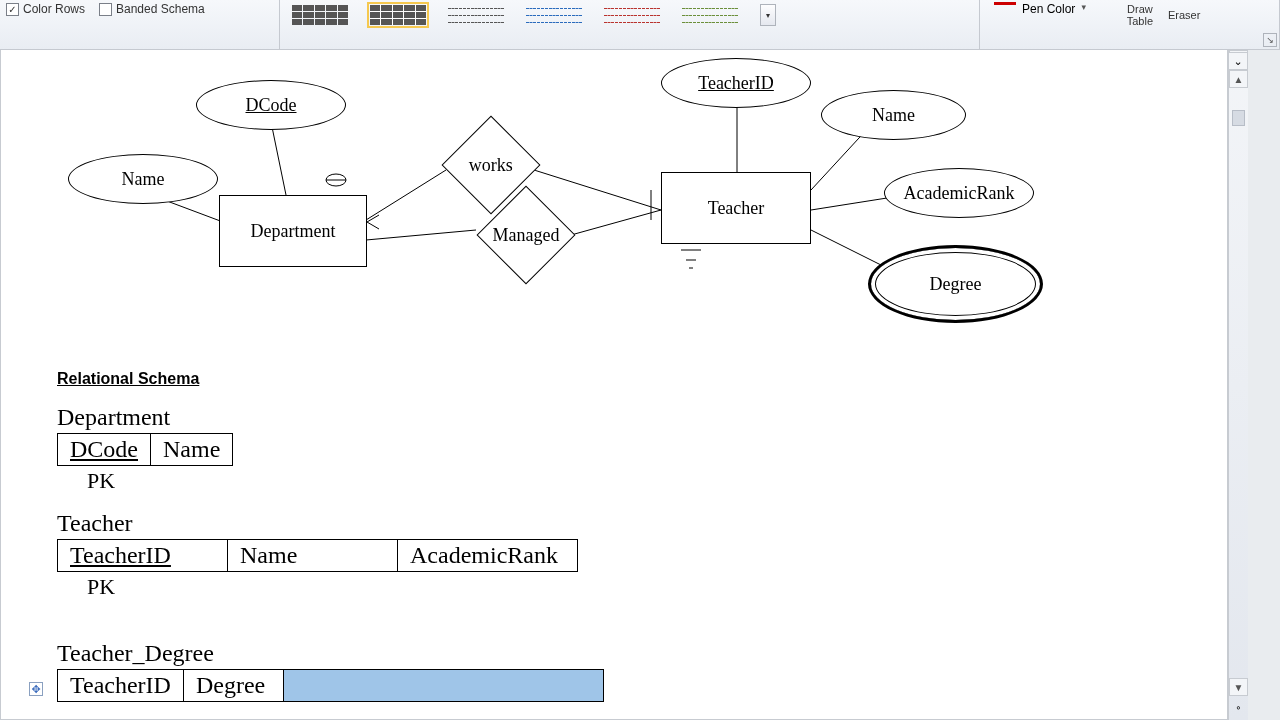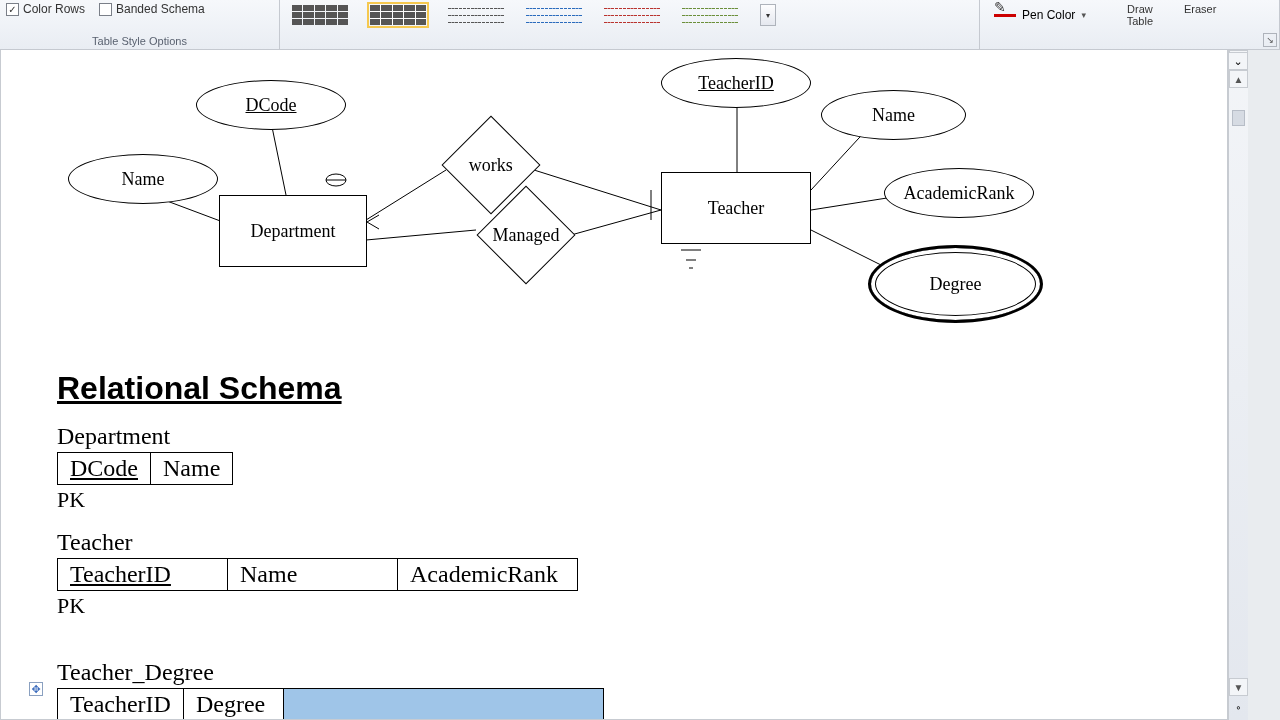--- a/index.html
+++ b/index.html
@@ -77,33 +77,33 @@
   .style-thumb.red span{ border-bottom:1px dashed #b9332e;}
   .style-thumb.green span{ border-bottom:1px dashed #6b8f3a;}
   .gallery-more {
     width: 16px; height:22px;
     border:1px solid #aeb3bb;
     background: linear-gradient(#fdfdfe,#e5e8ef);
     display:flex; flex-direction:column; align-items:center; justify-content:center;
     font-size:8px; color:#333;
   }
   .pen-color {
-    display:flex; align-items:center; gap:6px;
+    display:flex; gap:6px;
     font-size:12px;
     padding: 0 8px;
     height: 26px;
   }
   .pen-swatch {
     width:22px; height:3px; background:#c00; position:relative;
   }
   .pen-swatch::before{
     content:"✎"; position:absolute; left:0; top:-15px; font-size:14px; color:#333;
   }
   .dropdown-arrow { font-size:9px; color:#555; }
-  .draw-btns { display:flex; gap:24px; padding:0 6px; align-items:flex-start; }
+  .draw-btns { display:flex; gap:8px; padding:0 6px; align-items:center; }
   .draw-btn { text-align:center; font-size:11px; color:#333; line-height:1.1; }
   .launcher {
     position:absolute; right:2px; bottom:2px;
     width:14px; height:14px; border:1px solid #aeb3bb;
     font-size:9px; display:flex; align-items:center; justify-content:center;
     color:#555;
   }
   
   .workspace {
     position:absolute; top:50px; left:0; right:0; bottom:0;
@@ -154,25 +154,25 @@
   }
   .diamond span { transform: rotate(-45deg); }
   .dbl-ellipse {
     border:3px solid #000; border-radius:50%;
     box-shadow: inset 0 0 0 4px #fff, inset 0 0 0 5px #000;
   }
   .svg-lines { position:absolute; inset:0; pointer-events:none; }
 
   
   .schema { position:absolute; left:56px; top:320px; }
-  .schema h2 { font-family: Arial, sans-serif; font-weight:bold; font-size:32px; text-decoration: underline; color:#000; }
+  .schema h2 { font-family: Arial, sans-serif; font-weight:bold; font-size:16px; text-decoration: underline; color:#000; }
   .tname { font-size:24px; margin-top:16px; }
   table.rel { border-collapse: collapse; margin-top:2px; }
   table.rel td { border:1.5px solid #000; padding:2px 12px; font-size:24px; }
-  .pk { font-size:22px; margin-top:2px; }
+  .pk { font-size:22px; margin-left:30px; margin-top:2px; }
   .ul { text-decoration: underline; }
   .sel-cell { background:#9fc5e8; }
   .anchor-icon {
     position:absolute; left:28px; top:632px;
     width:14px; height:14px; border:1px solid #8aa0c0;
     display:flex; align-items:center; justify-content:center;
     font-size:11px; color:#3a6bbd; font-family:Arial;
   }
   .side-tools {
     position:absolute; right:22px; top:52px; width:30px;
@@ -191,21 +191,20 @@
     <div class="checkbox-row">
       <div class="cb">
         <span class="box">✓</span>
         <span>Color Rows</span>
       </div>
       <div class="cb">
         <span class="box"></span>
         <span>Banded Schema</span>
       </div>
     </div>
-    <div class="group-label">Table Style Options</div>
   </div>
 
   <div class="ribbon-group" style="flex:1; position:relative;">
     <div class="styles-gallery">
       <div class="style-thumb">
         <span></span>
           <span></span>
           <span></span>
           <span></span>
           <span></span>

